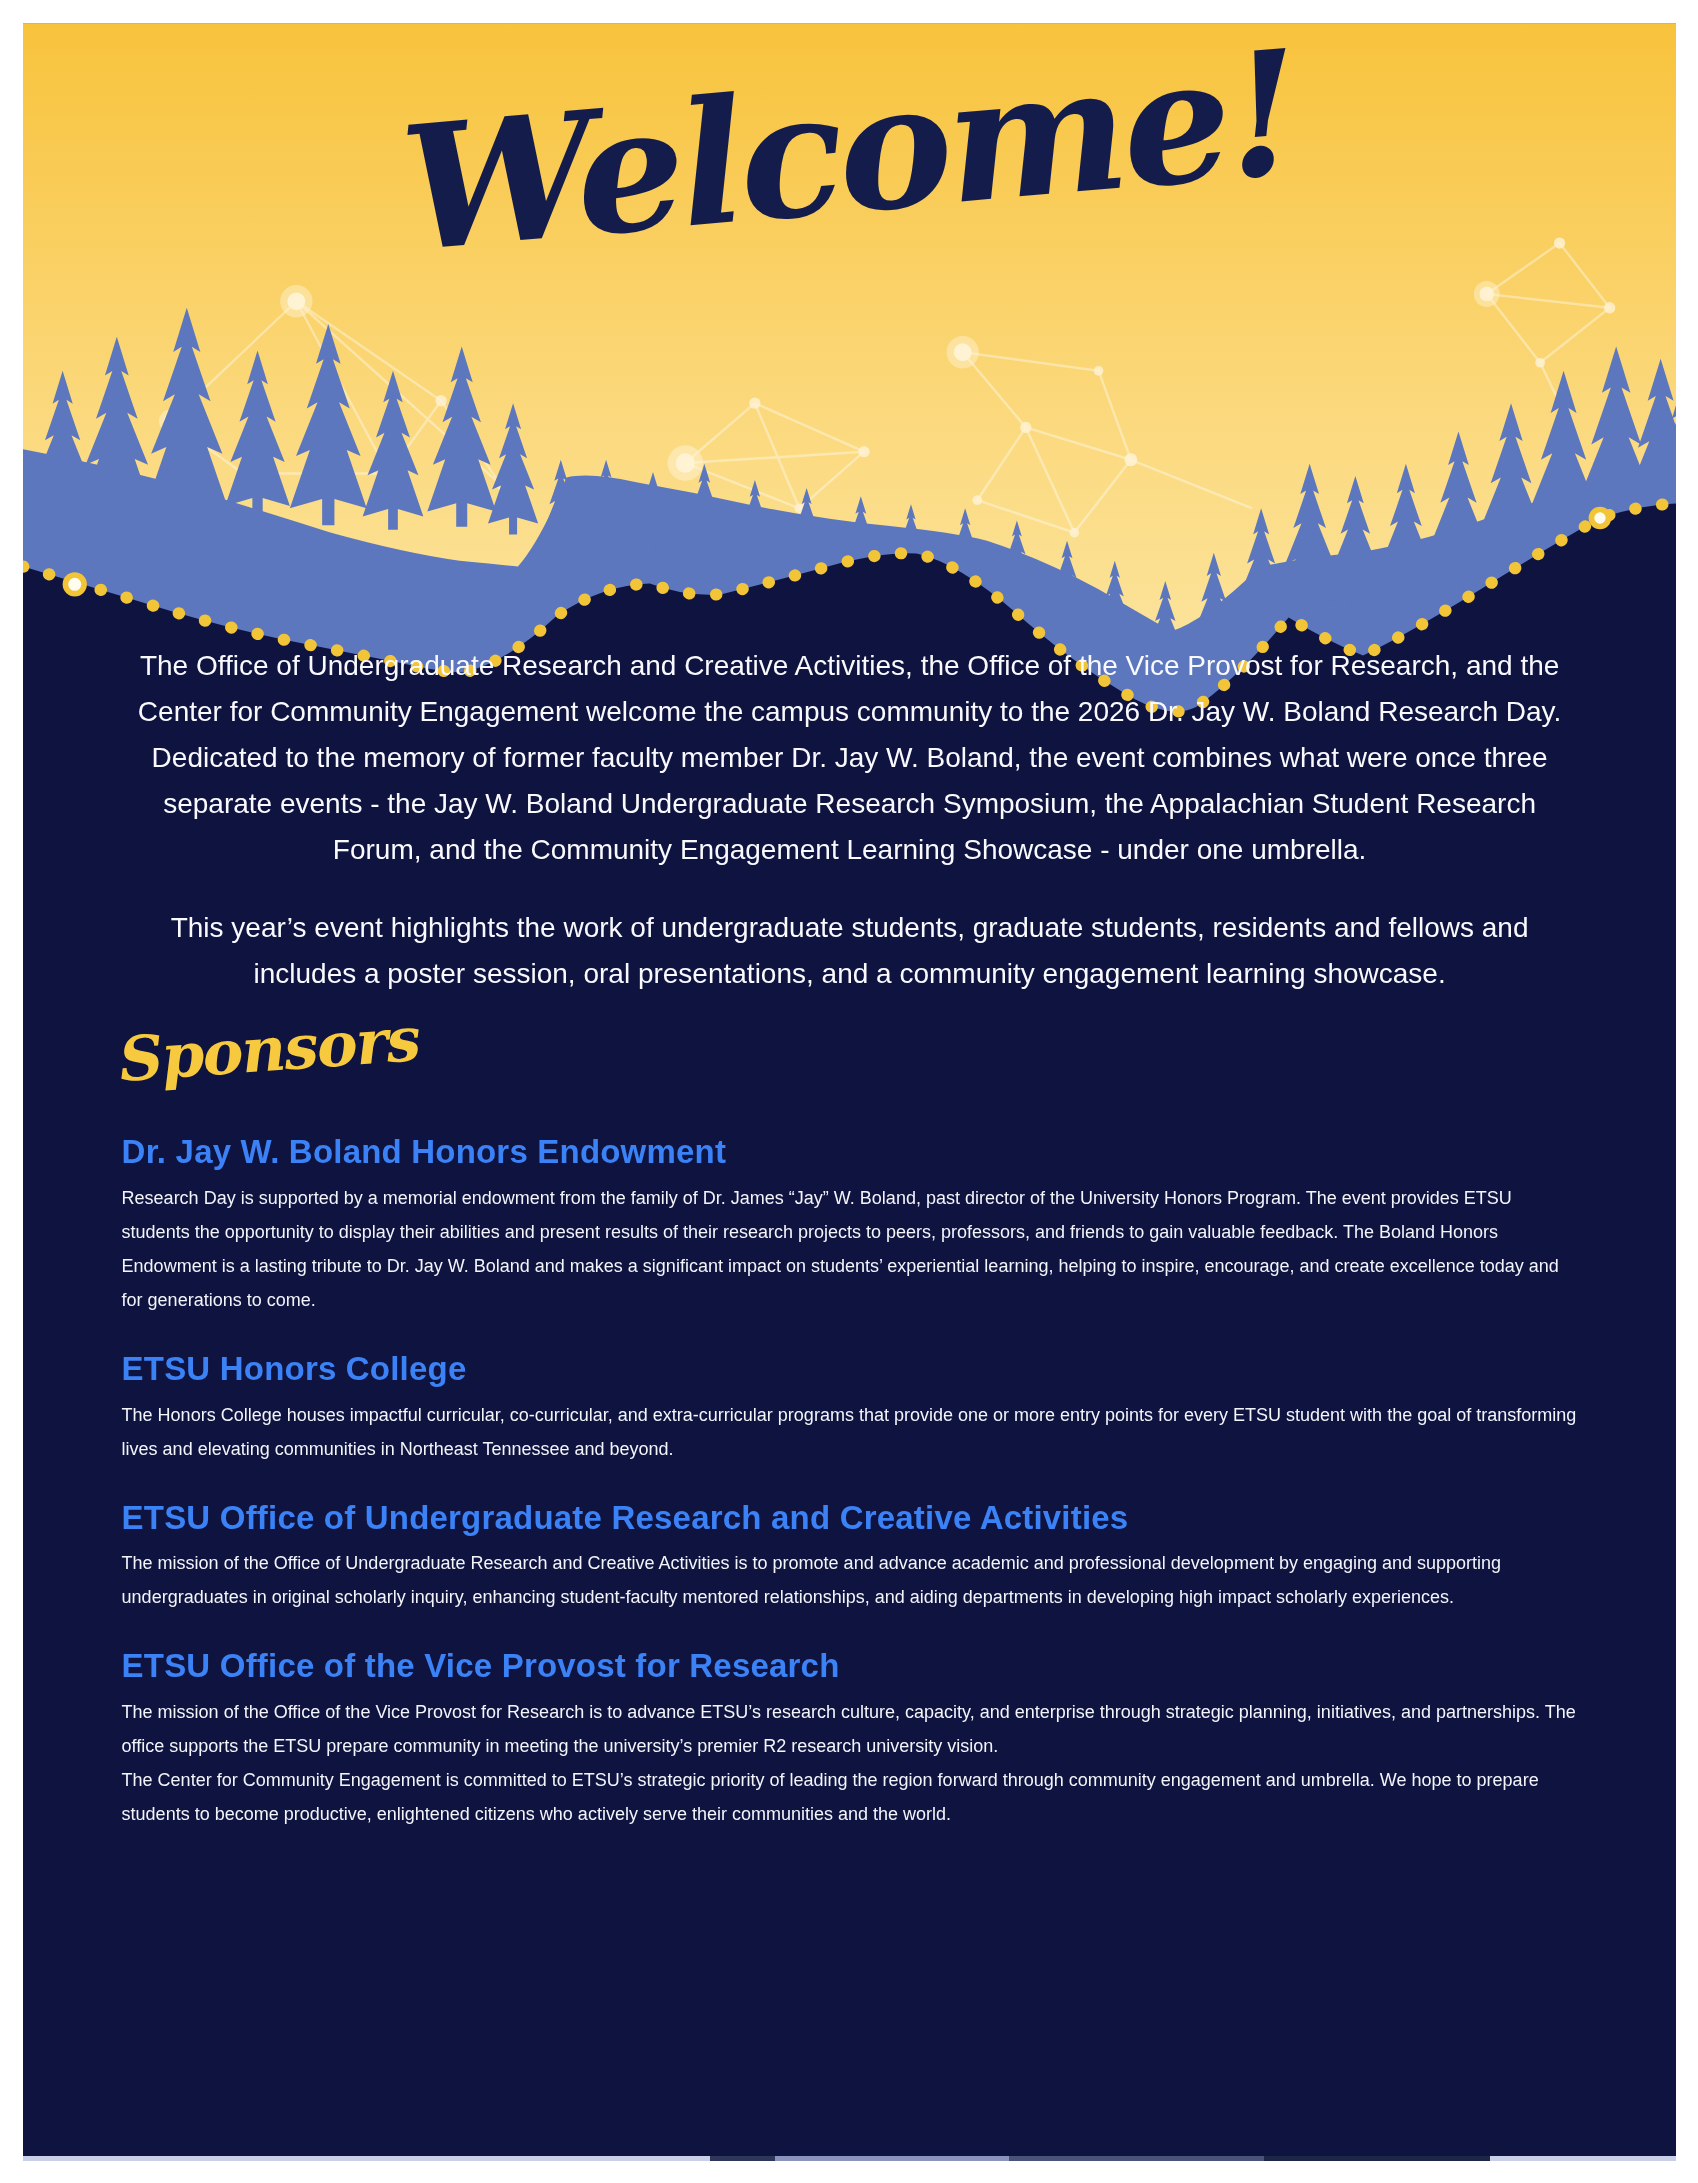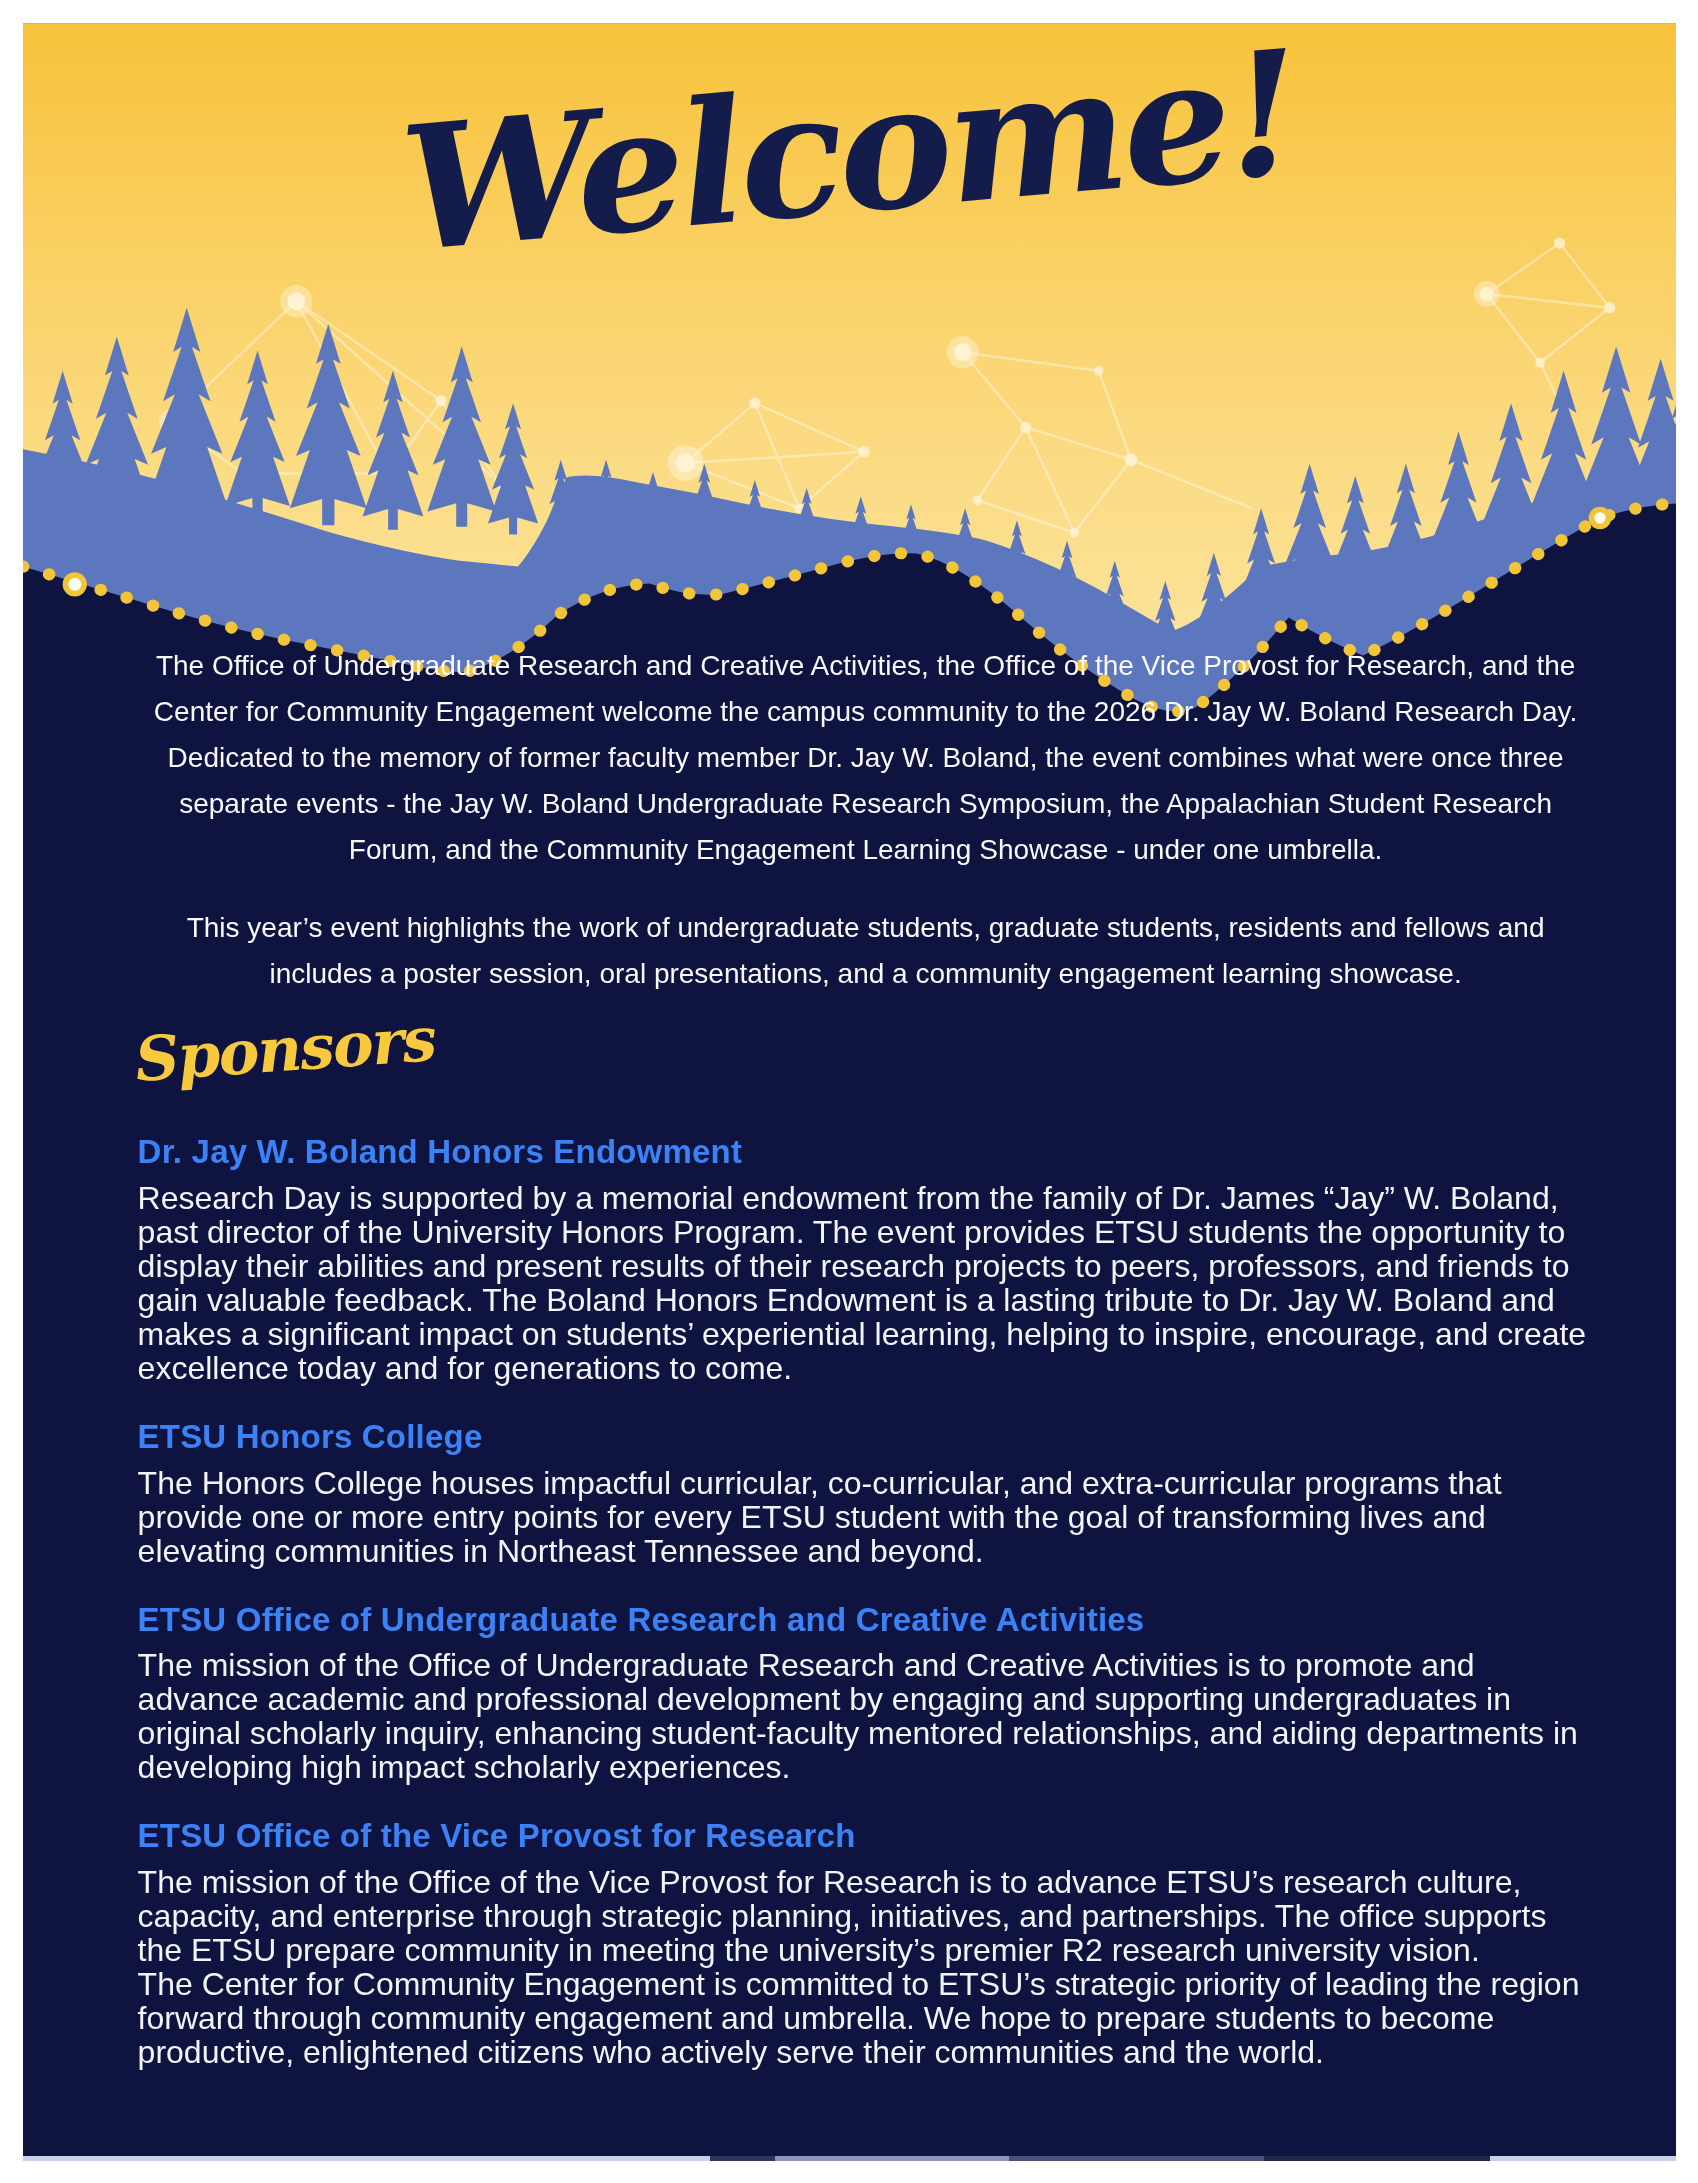--- a/index.html
+++ b/index.html
@@ -17,21 +17,21 @@
     position:absolute; left:0; top:21px; width:100%;
     text-align:center;
     font-family:"DejaVu Serif", serif; font-style:italic; font-weight:bold;
     font-size:171px; line-height:1.25;
     color:#141C4B;
     transform:rotate(-5deg);
     letter-spacing:-4.9px;
     z-index:3;
   }
   .content {
-    position:absolute; left:115px; top:620px; width:1456px;
+    position:absolute; left:99px; top:620px; width:1456px;
     color:#FAFAFE; z-index:4;
   }
   .intro p {
     margin:0 0 32px 0;
     font-size:28px; line-height:46px; text-align:center; font-weight:500;
   }
   .intro p:last-child { margin-bottom:8px; }
   .sponsors-script {
     display:inline-block;
     margin:14.6px 0 0 0;
@@ -41,21 +41,21 @@
     transform:rotate(-4deg); transform-origin:left bottom;
     letter-spacing:-1.6px;
   }
   .sponsor-section h3 {
     margin:32px 0 9.7px 0;
     font-size:33px; line-height:39px; font-weight:bold; color:#3b82f6;
     letter-spacing:0.2px;
   }
   .sponsor-section p {
     margin:0;
-    font-size:32px; line-height:34px; color:#F4F5FA;
+    font-size:18px; line-height:34px; color:#F4F5FA;
   }
   .bottom-edge {
     position:absolute; left:0; bottom:0; width:1653px; height:4.9px;
     display:flex; z-index:5;
   }
   .bottom-edge div { height:4.9px; }
   .seg-a { width:41.6%; background:#C9CFE9; }
   .seg-b { width:3.9%;  background:#2E365A; }
   .seg-c { width:14.2%; background:#8C94BD; }
   .seg-d { width:15.4%; background:#4A527A; }

